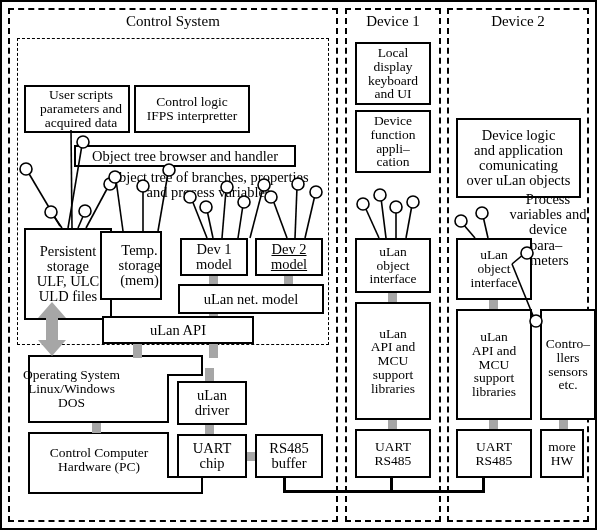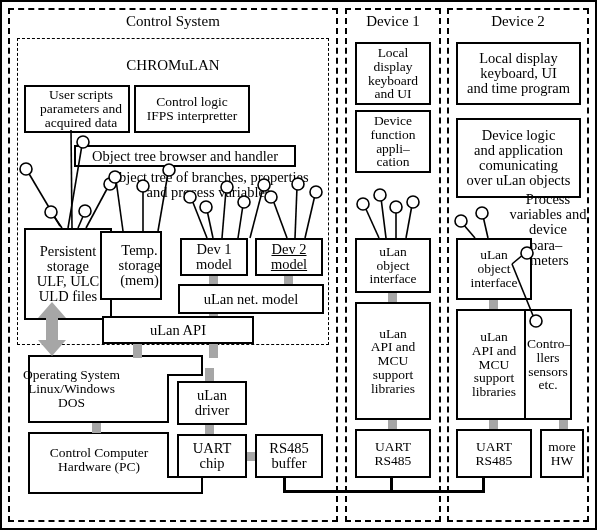--- a/index.html
+++ b/index.html
@@ -50,21 +50,20 @@
   <div class="dframe" style="left:8px;top:8px;width:330px;height:514px;"></div>
   <div class="dframe" style="left:345px;top:8px;width:96px;height:514px;"></div>
   <div class="dframe" style="left:447px;top:8px;width:142px;height:514px;"></div>
 
   <div class="dframe-thin" style="left:17px;top:38px;width:312px;height:307px;"></div>
 
   <div class="col-title" style="left:8px;top:14px;width:330px;">Control System</div>
   <div class="col-title" style="left:345px;top:14px;width:96px;">Device 1</div>
   <div class="col-title" style="left:447px;top:14px;width:142px;">Device 2</div>
 
-  <div class="col-title" style="left:17px;top:58px;width:312px;">CHROMuLAN</div>
 
   <div class="box f11" style="left:24px;top:85px;width:106px;height:48px;">
     <span style="white-space:pre-line;margin-left:8px;">User scripts
 parameters and
 acquired data</span>
   </div>
 
   <div class="box f11" style="left:134px;top:85px;width:116px;height:48px;">
     <span style="white-space:pre-line;">Control logic
 IFPS interpretter</span>
@@ -238,25 +237,20 @@
 libraries</span>
   </div>
 
   <div class="stud" style="left:388px;top:420px;width:9px;height:10px;"></div>
 
   <div class="box f11" style="left:355px;top:429px;width:76px;height:49px;">
     <span style="white-space:pre-line;">UART
 RS485</span>
   </div>
 
-  <div class="box f12" style="left:456px;top:42px;width:125px;height:63px;">
-    <span style="white-space:pre-line;">Local display
-keyboard, UI
-and time program</span>
-  </div>
 
   <div class="box f12" style="left:456px;top:118px;width:125px;height:80px;">
     <span style="white-space:pre-line;">Device logic
 and application
 comunicating
 over uLan objects</span>
   </div>
 
   <div class="label f12" style="left:505px;top:192px;width:86px;white-space:pre-line;">Process
 variables and
@@ -288,21 +282,21 @@
   <div class="stud" style="left:489px;top:300px;width:9px;height:10px;"></div>
 
   <div class="box f11" style="left:456px;top:309px;width:76px;height:111px;">
     <span style="white-space:pre-line;">uLan
 API and
 MCU
 support
 libraries</span>
   </div>
 
-  <div class="box f11" style="left:524px;top:309px;width:48px;height:111px;">
+  <div class="box f11" style="left:540px;top:309px;width:56px;height:111px;">
     <span style="white-space:pre-line;">Contro–
 llers
 sensors
 etc.</span>
   </div>
 
   <div class="stud" style="left:489px;top:420px;width:9px;height:10px;"></div>
   <div class="stud" style="left:559px;top:420px;width:9px;height:10px;"></div>
 
   <div class="box f11" style="left:456px;top:429px;width:76px;height:49px;">

